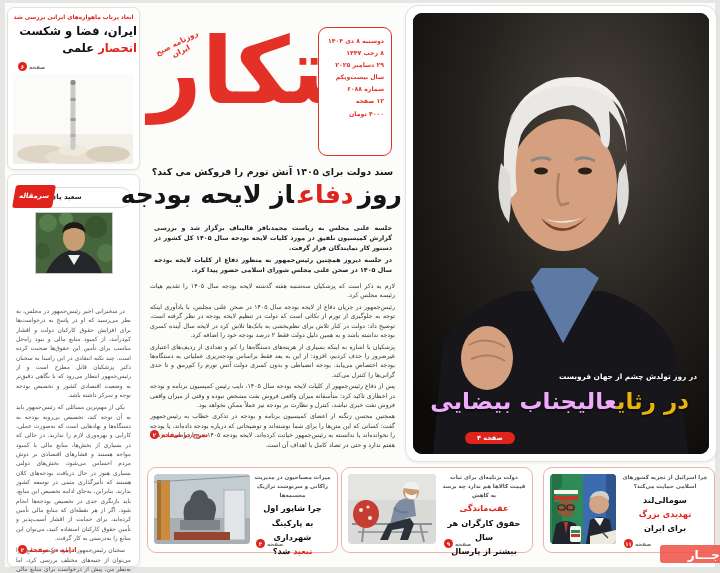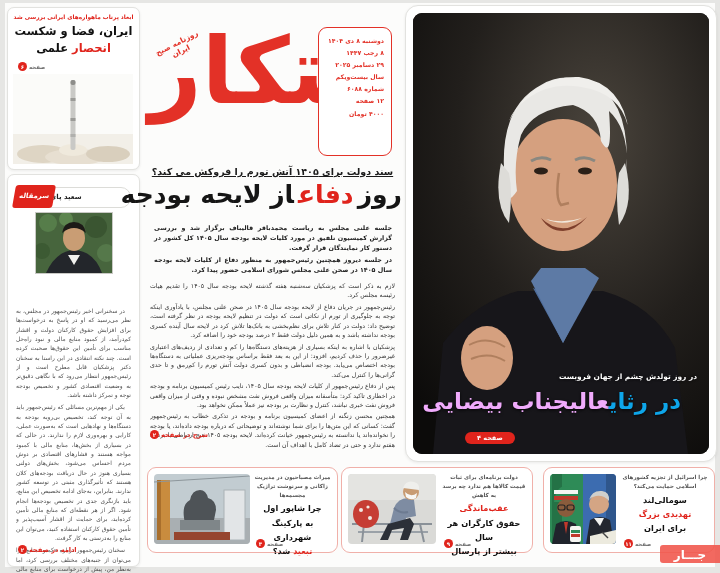--- a/index.html
+++ b/index.html
@@ -12,21 +12,21 @@
   .c-red{color:#e0241c;} .c-blk{color:#151515;}
   
   .pbadge{display:flex;direction:rtl;align-items:center;gap:2px;}
   .pb-label{font-size:5.4px;font-weight:bold;color:#6b6b6b;}
   .pb-label.red{color:#e0241c;font-size:6.6px;}
   .pb-num{width:9px;height:9px;border-radius:50%;background:#e0241c;color:#fff;
           font-size:5.5px;font-weight:bold;display:flex;align-items:center;justify-content:center;}
   
   .sat-kicker{position:absolute;left:4px;right:4px;top:6px;text-align:center;
               font-size:5.8px;font-weight:bold;color:#e0241c;}
-  .sat-title{position:absolute;left:2px;right:2px;top:15px;text-align:center;
+  .sat-title{position:absolute;left:2px;right:2px;top:15px;text-align:right;
              font-size:11.5px;font-weight:900;color:#101010;line-height:1.45;}
   
   .ed-pill{position:absolute;left:9px;top:12px;width:112px;height:19px;border:1px solid #dcdcd8;
            border-radius:10px;}
   .ed-name{position:absolute;right:34px;left:8px;top:0;height:19px;line-height:19px;
            text-align:center;font-size:7px;font-weight:bold;color:#222;}
   .ed-ribbon{position:absolute;left:-4px;top:-3px;width:40px;height:23px;background:#e0241c;
              transform:skewX(-10deg);border-radius:3px;color:#fff;font-size:7px;font-weight:bold;
              text-align:center;line-height:23px;}
   .ed-photo{position:absolute;left:27px;top:37px;width:76px;height:60px;border:1px solid #c9c9c5;}
@@ -40,21 +40,21 @@
   .logo{position:absolute;left:145px;top:-14px;width:252px;height:172px;text-align:center;
         line-height:172px;font-size:92px;font-weight:bold;color:#e33127;letter-spacing:-3px;}
   .tagline{position:absolute;left:150px;top:38px;width:58px;text-align:center;font-size:7.5px;
            font-weight:bold;color:#e33127;transform:rotate(-27deg);line-height:1.25;}
   .datebox{position:absolute;left:318px;top:27px;width:74px;height:129px;border:1.6px solid #e33127;
            border-radius:9px;box-sizing:border-box;padding:7px 7px 0 4px;color:#e33127;
            font-size:6.2px;font-weight:bold;text-align:right;line-height:1.95;background:#fff;}
   .datebox span{display:block;}
   
   .m-kicker{position:absolute;left:145px;top:166px;width:255px;text-align:center;
-            font-size:9.5px;font-weight:800;color:#1b1b1b;text-decoration:underline;}
+            font-size:9.5px;font-weight:800;color:#1b1b1b;}
   .m-head{position:absolute;left:140px;top:180px;width:264px;text-align:center;font-size:25px;
           font-weight:900;color:#131313;white-space:nowrap;}
   .m-head span{margin:0 2px;}
   .m-lead{position:absolute;left:154px;top:224px;width:238px;font-size:6.4px;font-weight:bold;
           color:#222;text-align:justify;line-height:1.55;}
   .m-lead p{margin:0 0 2px 0;}
   .m-body{position:absolute;left:150px;top:281px;width:245px;height:168px;overflow:hidden;
           font-size:6.2px;color:#333;text-align:justify;line-height:1.52;}
   .m-body p{margin:0 0 2px 0;}
   
@@ -65,26 +65,26 @@
   .sb-badge{position:absolute;left:2px;bottom:0;}
   
   .photo-inner{position:absolute;left:7px;top:7px;width:296px;height:441px;border-radius:9px;
                overflow:hidden;background:#141210;}
   .cap1{position:absolute;right:12px;top:345px;color:#fff;font-size:7.4px;font-weight:bold;
         text-shadow:0 0 3px rgba(0,0,0,.9);}
   .cap2{position:absolute;right:12px;top:359px;color:#fff;font-size:7.4px;font-weight:bold;
         text-shadow:0 0 3px rgba(0,0,0,.9);}
   .btitle{position:absolute;right:8px;top:375px;font-size:23px;font-weight:900;
           text-shadow:0 1px 3px rgba(0,0,0,.8);white-space:nowrap;}
-  .btitle .w{color:#0ea5e9;margin-right:20px;} .btitle .r{color:#f0abfc;}
+  .btitle .w{color:#eab308;margin-right:12px;} .btitle .r{color:#f0abfc;}
   .bpage{position:absolute;left:52px;top:419px;background:#e0241c;color:#fff;border-radius:8px;
          padding:2px 12px;font-size:6.5px;font-weight:bold;}
   
   .jaaar{position:absolute;left:660px;top:545px;width:60px;height:18px;background:rgba(240,84,74,.88);
-         border-radius:3px 0 0 3px;color:#fff;font-size:12px;font-weight:bold;text-align:center;
+         border-radius:3px 0 0 3px;color:#fff;font-size:12px;font-weight:bold;text-align:right;
          line-height:21px;}
 </style>
 </head>
 <body>
 
 <div class="page">
   <div class="paper"></div>
 
   <div class="card" style="left:7px;top:7px;width:131px;height:161px;">
     <div class="sat-kicker">ابعاد پرتاب ماهواره‌های ایرانی بررسی شد</div>

